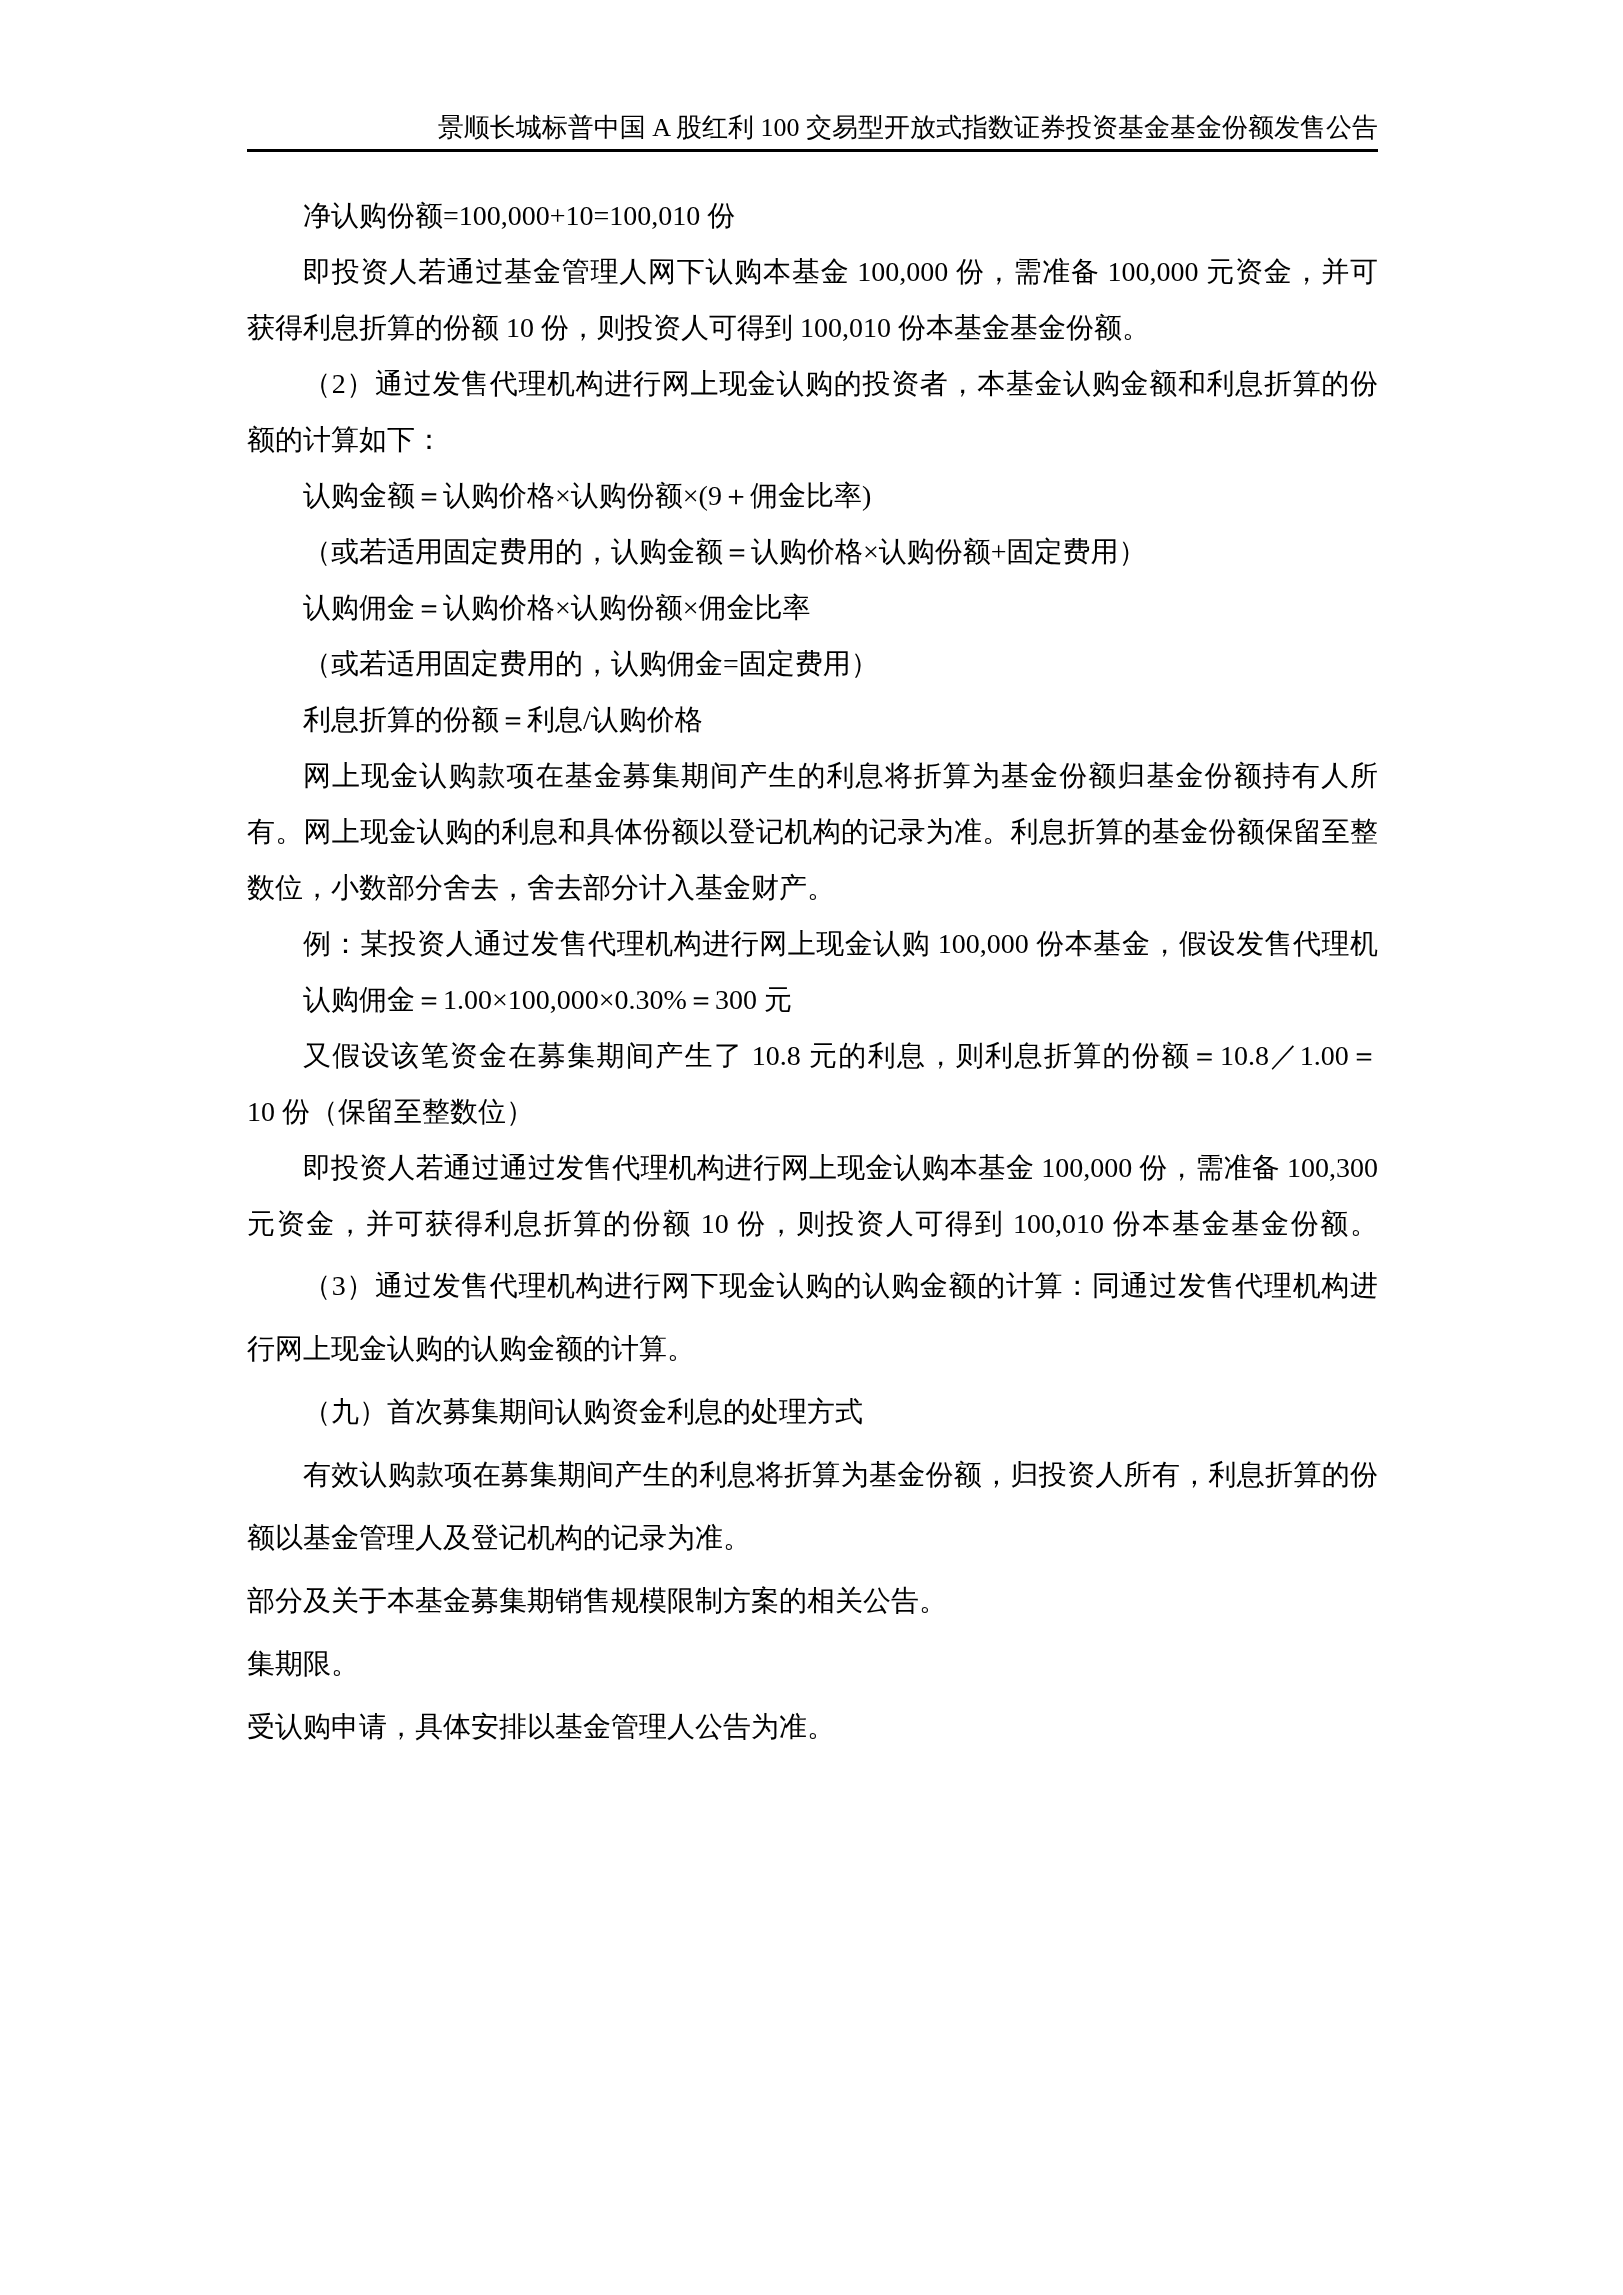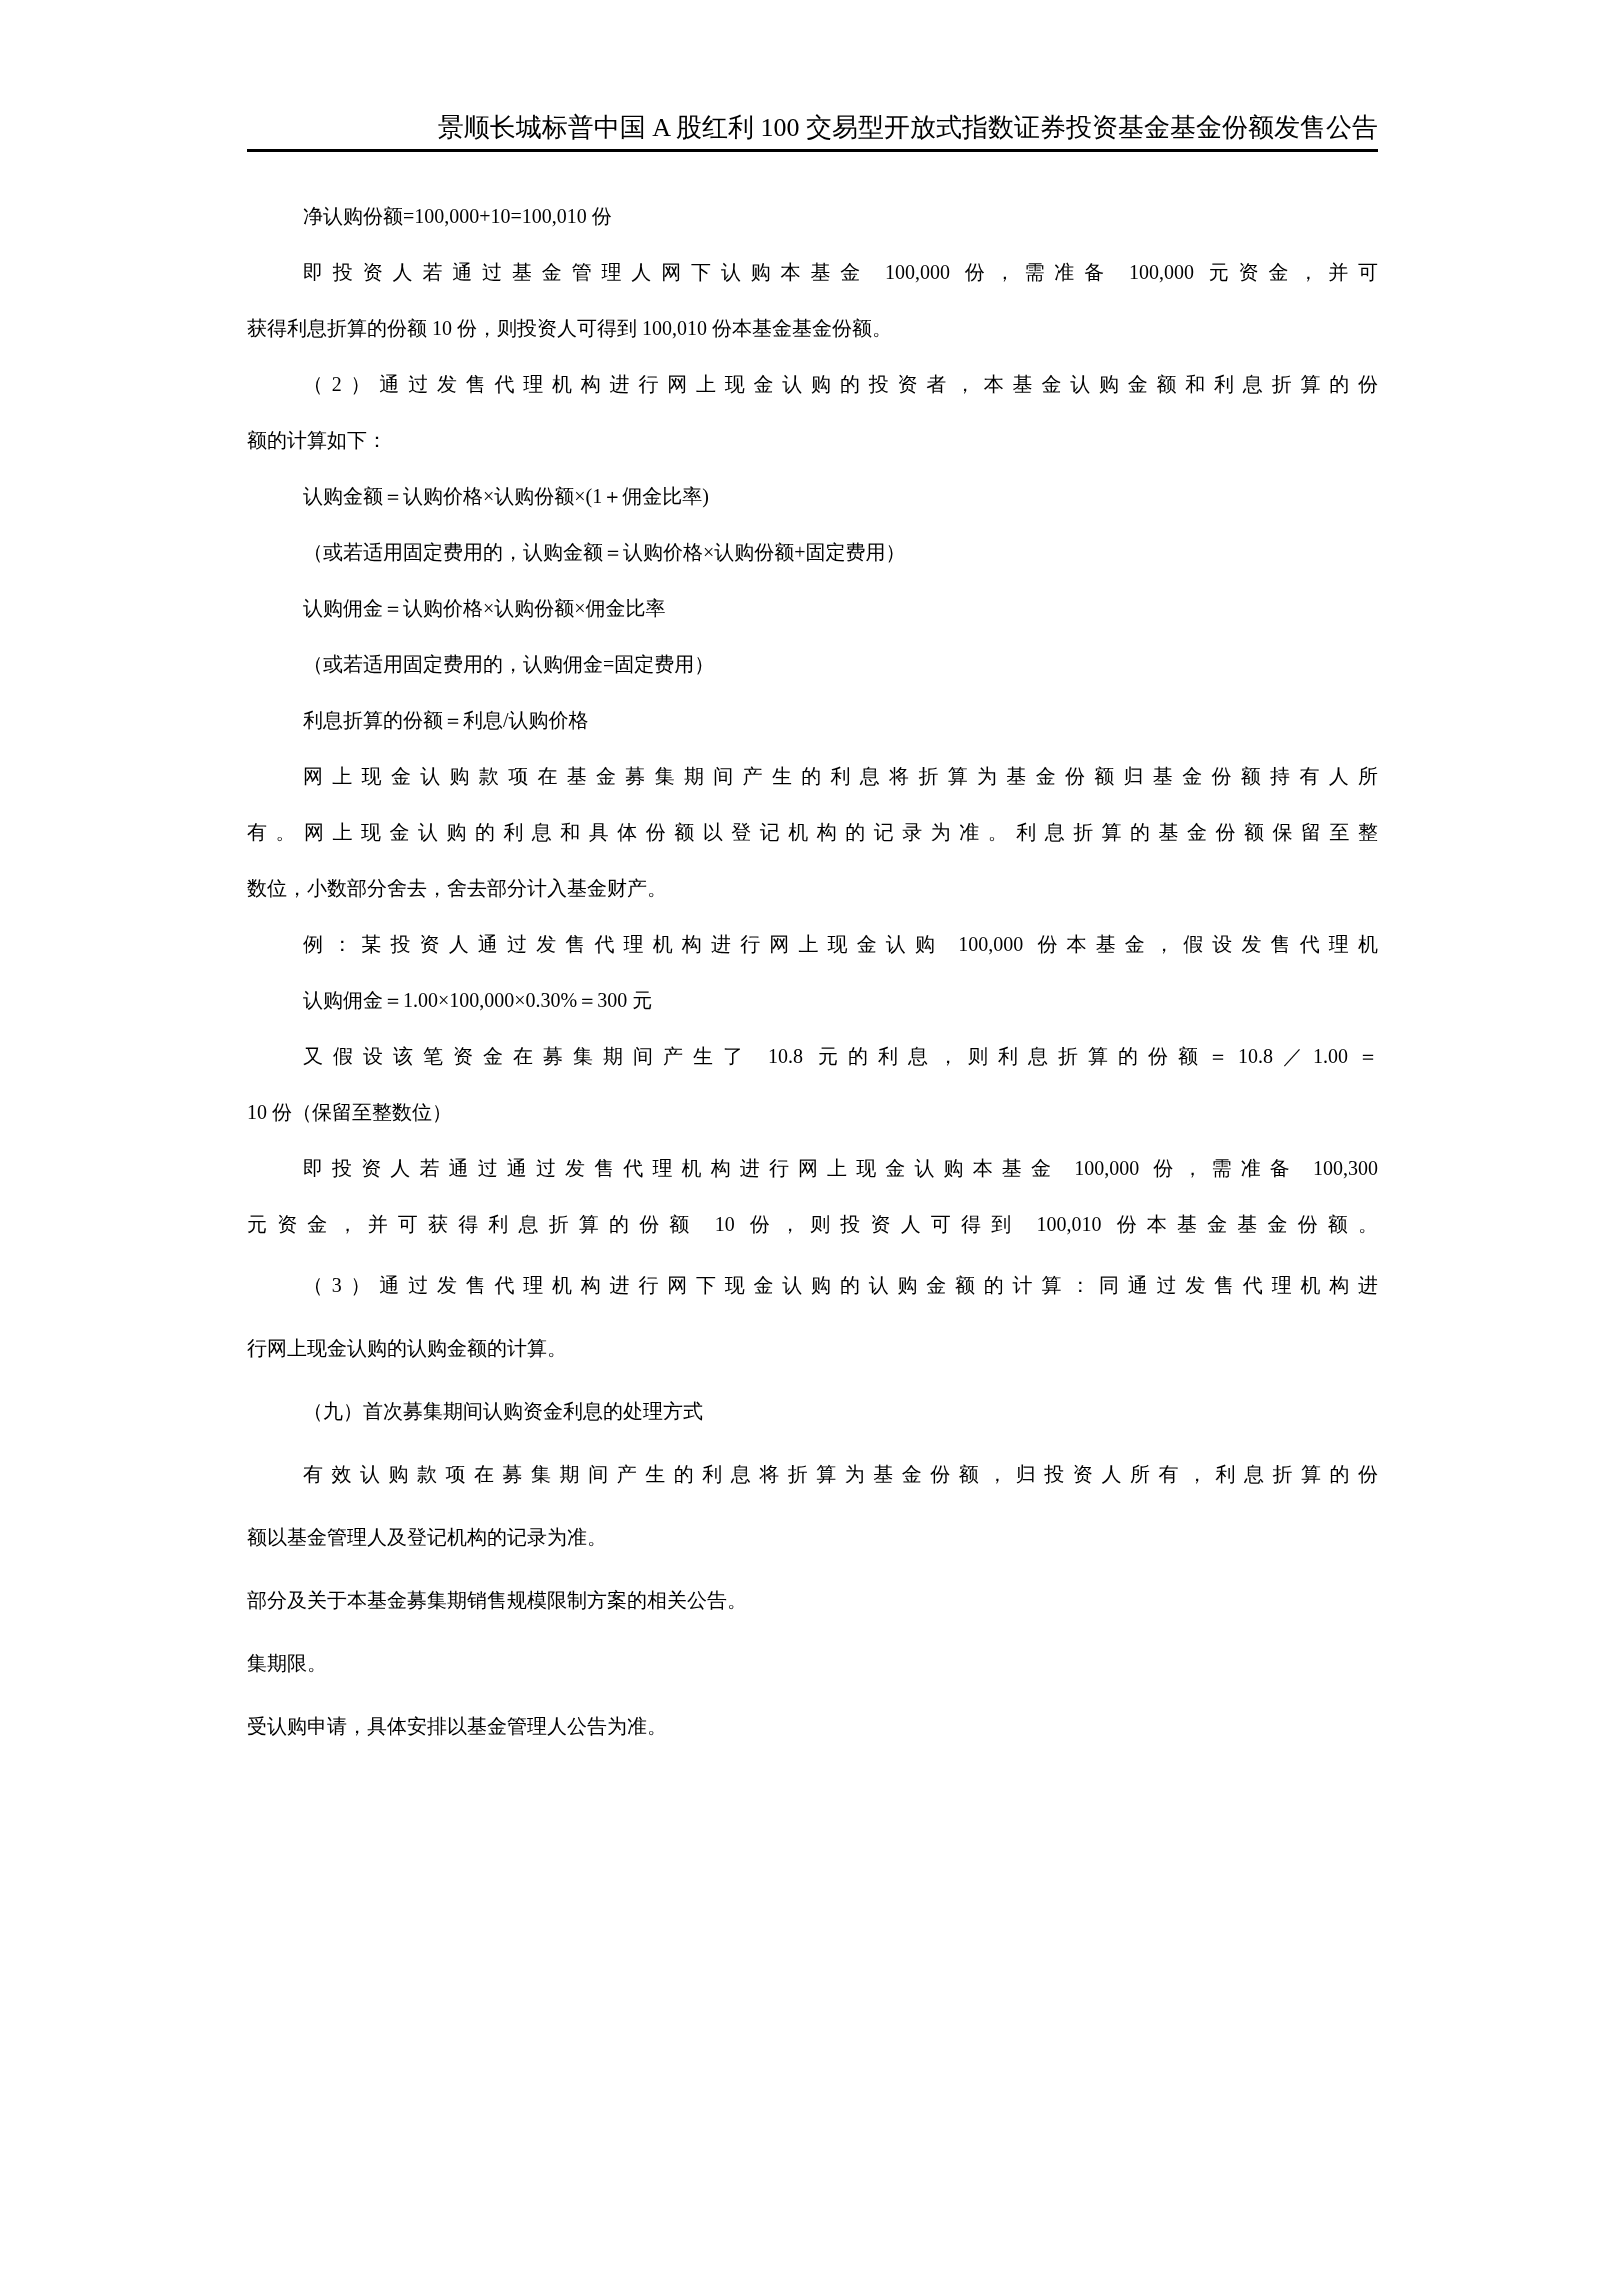--- a/index.html
+++ b/index.html
@@ -29,21 +29,21 @@
     line-height: 33px;
     white-space: nowrap;
   }
   .header-rule {
     height: 3.3px;
     background: #000000;
     margin-top: 4.6px;
   }
   .doc-body {
     margin-top: 36px;
-    font-size: 20px;
+    font-size: 28px;
   }
   .sec-a .line { line-height: 56px; }
   .sec-b { margin-top: 2.6px; }
   .sec-b .line { line-height: 63px; font-family: Liberation Serif, serif; }
   .line {
     text-align: left;
   }
   .indent { text-indent: 56px; }
   .fill {
     text-align: justify;
@@ -70,21 +70,21 @@
       <div class="header-rule"></div>
     </div>
 
     <div class="doc-body">
       <div class="sec-a">
         <div class="line indent">净认购份额=100,000+10=100,010 份</div>
         <div class="line indent fill">即投资人若通过基金管理人网下认购本基金 100,000 份，需准备 100,000 元资金，并可</div>
         <div class="line">获得利息折算的份额 10 份，则投资人可得到 100,010 份本基金基金份额。</div>
         <div class="line indent fill">（2）通过发售代理机构进行网上现金认购的投资者，本基金认购金额和利息折算的份</div>
         <div class="line">额的计算如下：</div>
-        <div class="line indent">认购金额＝认购价格×认购份额×(1＋佣金比率)</div>
+        <div class="line indent">认购金额＝认购价格×认购份额×(9＋佣金比率)</div>
         <div class="line indent">（或若适用固定费用的，认购金额＝认购价格×认购份额+固定费用）</div>
         <div class="line indent">认购佣金＝认购价格×认购份额×佣金比率</div>
         <div class="line indent">（或若适用固定费用的，认购佣金=固定费用）</div>
         <div class="line indent">利息折算的份额＝利息/认购价格</div>
         <div class="line indent fill">网上现金认购款项在基金募集期间产生的利息将折算为基金份额归基金份额持有人所</div>
         <div class="line fill">有。网上现金认购的利息和具体份额以登记机构的记录为准。利息折算的基金份额保留至整</div>
         <div class="line">数位，小数部分舍去，舍去部分计入基金财产。</div>
         <div class="line indent fill">例：某投资人通过发售代理机构进行网上现金认购 100,000 份本基金，假设发售代理机</div>
         <div class="line indent">认购佣金＝1.00×100,000×0.30%＝300 元</div>
         <div class="line indent fill">又假设该笔资金在募集期间产生了 10.8 元的利息，则利息折算的份额＝10.8／1.00＝</div>

